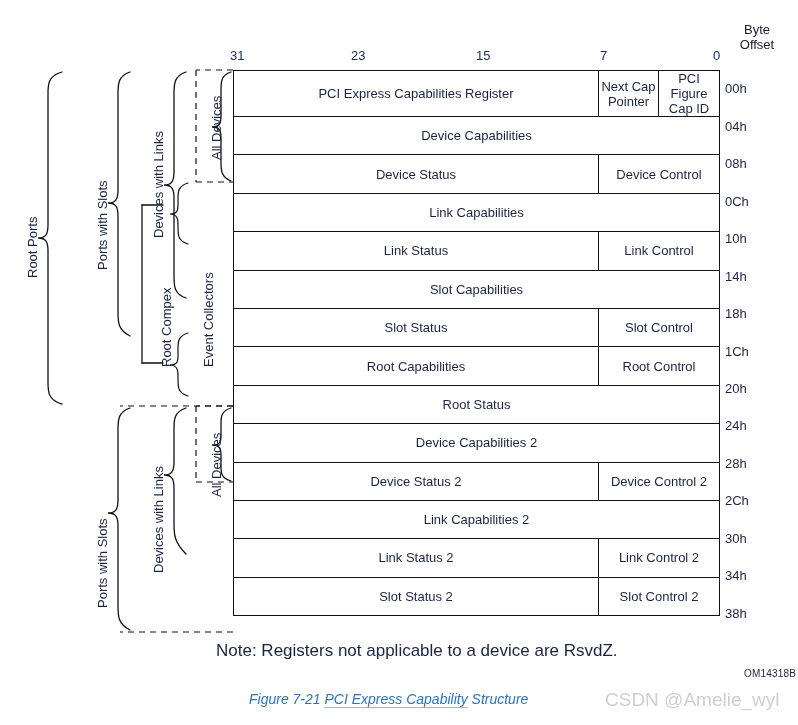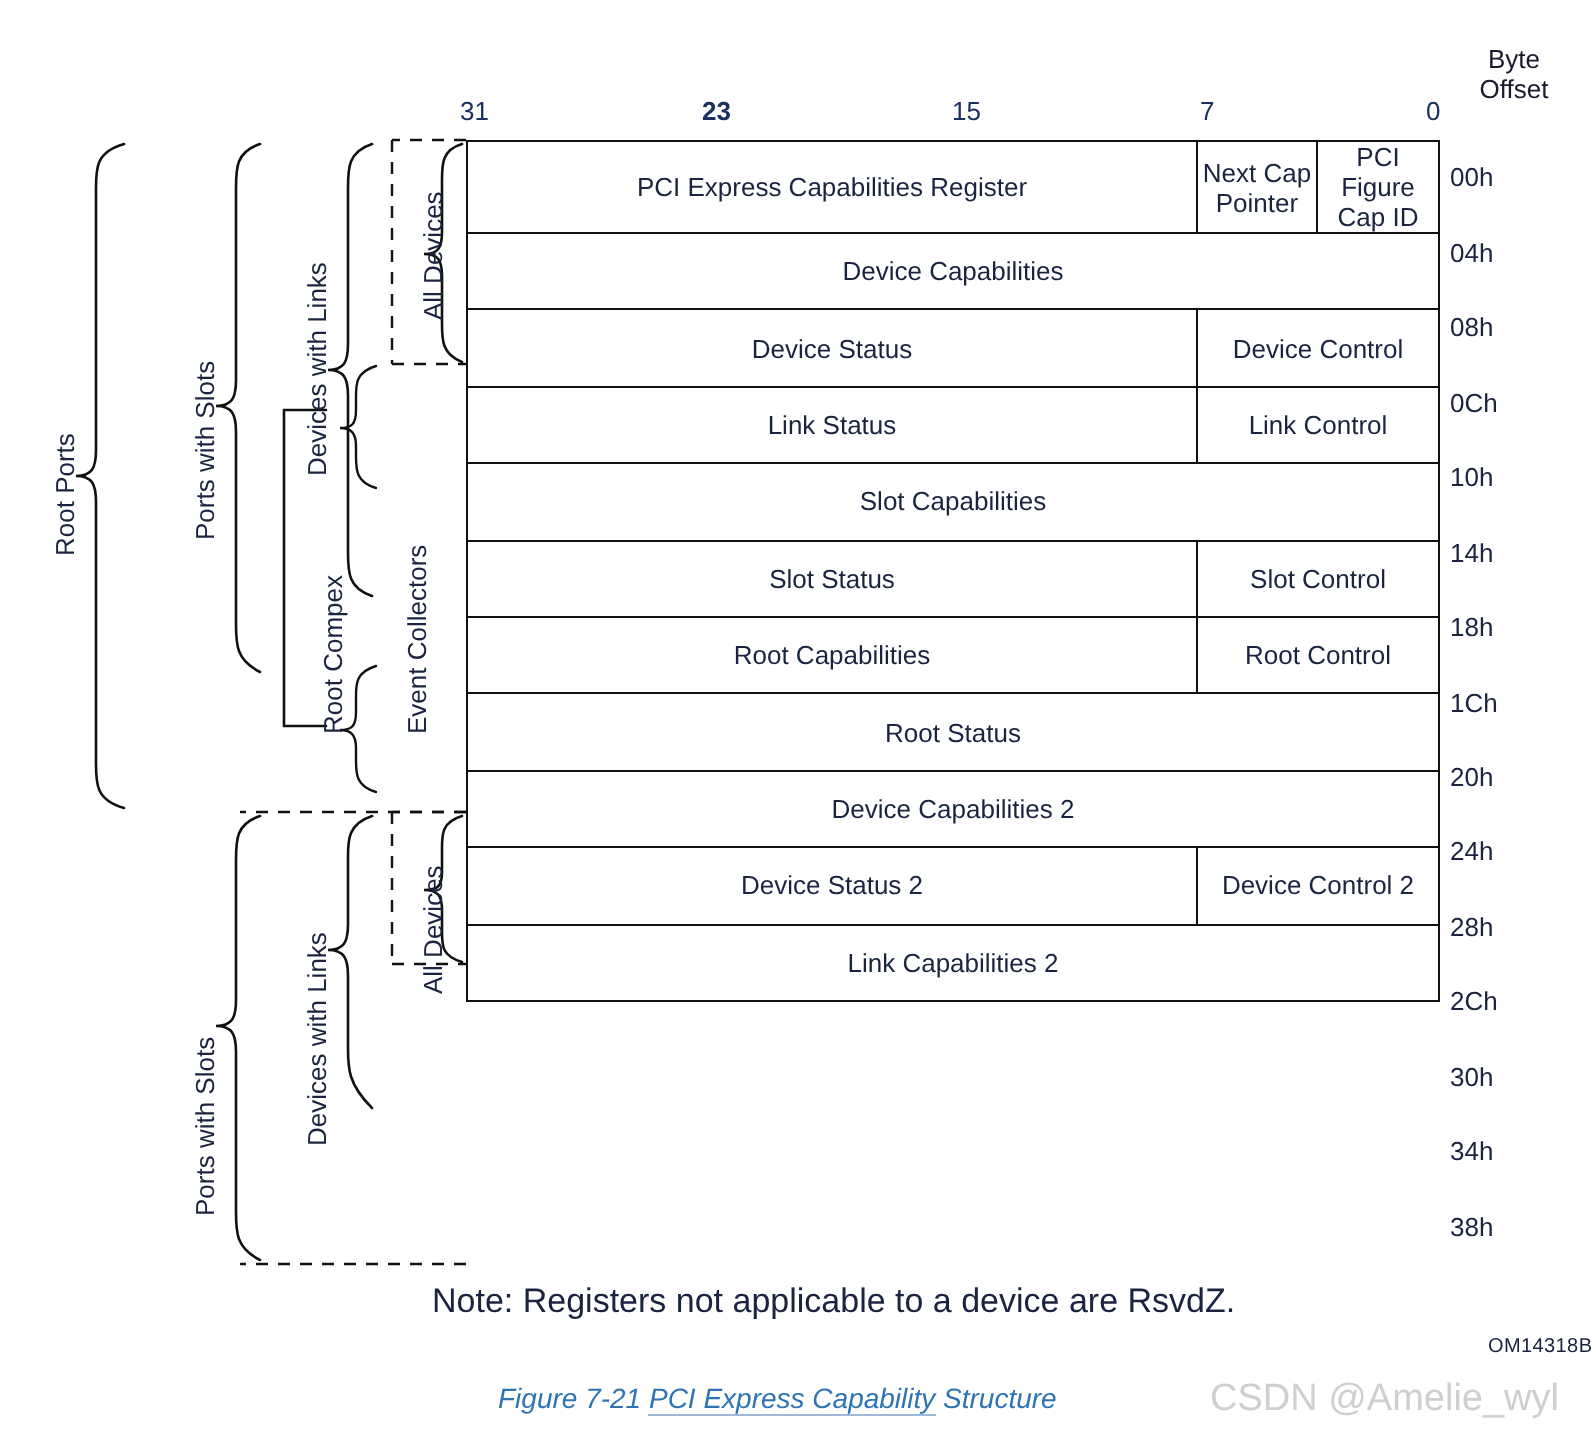--- a/index.html
+++ b/index.html
@@ -146,21 +146,21 @@
 
 <div id="diagram">
 
   <div class="byte-offset-header">
     <div>Byte</div>
     <div>Offset</div>
   </div>
 
   <div id="bit-labels">
       <div class="bitlabel" style="left: 230px;">31</div>
-      <div class="bitlabel" style="left: 351px; font-weight: bold;">23</div>
+      <div class="bitlabel" style="left: 351px;">23</div>
       <div class="bitlabel" style="left: 476px;">15</div>
       <div class="bitlabel" style="left: 600px;">7</div>
       <div class="bitlabel" style="left: 713px;">0</div>
     </div>
 
   <table class="reg-table">
     <colgroup>
         <col style="width: 243px;">
         <col style="width: 122px;">
         <col style="width: 60px;">
@@ -176,20 +176,23 @@
           </td>
         </tr>
         <tr>
           <td colspan="4">Device Capabilities</td>
         </tr>
         <tr>
           <td colspan="2" class="half">Device Status</td>
           <td colspan="2" class="half">Device Control</td>
         </tr>
         <tr>
+          <td colspan="4">Link Capabilities</td>
+        </tr>
+        <tr>
           <td colspan="2" class="half">Link Status</td>
           <td colspan="2" class="half">Link Control</td>
         </tr>
         <tr>
           <td colspan="4">Slot Capabilities</td>
         </tr>
         <tr>
           <td colspan="2" class="half">Slot Status</td>
           <td colspan="2" class="half">Slot Control</td>
         </tr>
@@ -202,20 +205,28 @@
         </tr>
         <tr>
           <td colspan="4">Device Capabilities 2</td>
         </tr>
         <tr>
           <td colspan="2" class="half">Device Status 2</td>
           <td colspan="2" class="half">Device Control 2</td>
         </tr>
         <tr>
           <td colspan="4">Link Capabilities 2</td>
+        </tr>
+        <tr>
+          <td colspan="2" class="half">Link Status 2</td>
+          <td colspan="2" class="half">Link Control 2</td>
+        </tr>
+        <tr>
+          <td colspan="2" class="half">Slot Status 2</td>
+          <td colspan="2" class="half">Slot Control 2</td>
         </tr>
       </tbody>
   </table>
 
   <div class="offset-col" id="offset-col">
       <div class="offset-cell">00h</div>
       <div class="offset-cell">04h</div>
       <div class="offset-cell">08h</div>
       <div class="offset-cell">0Ch</div>
       <div class="offset-cell">10h</div>

